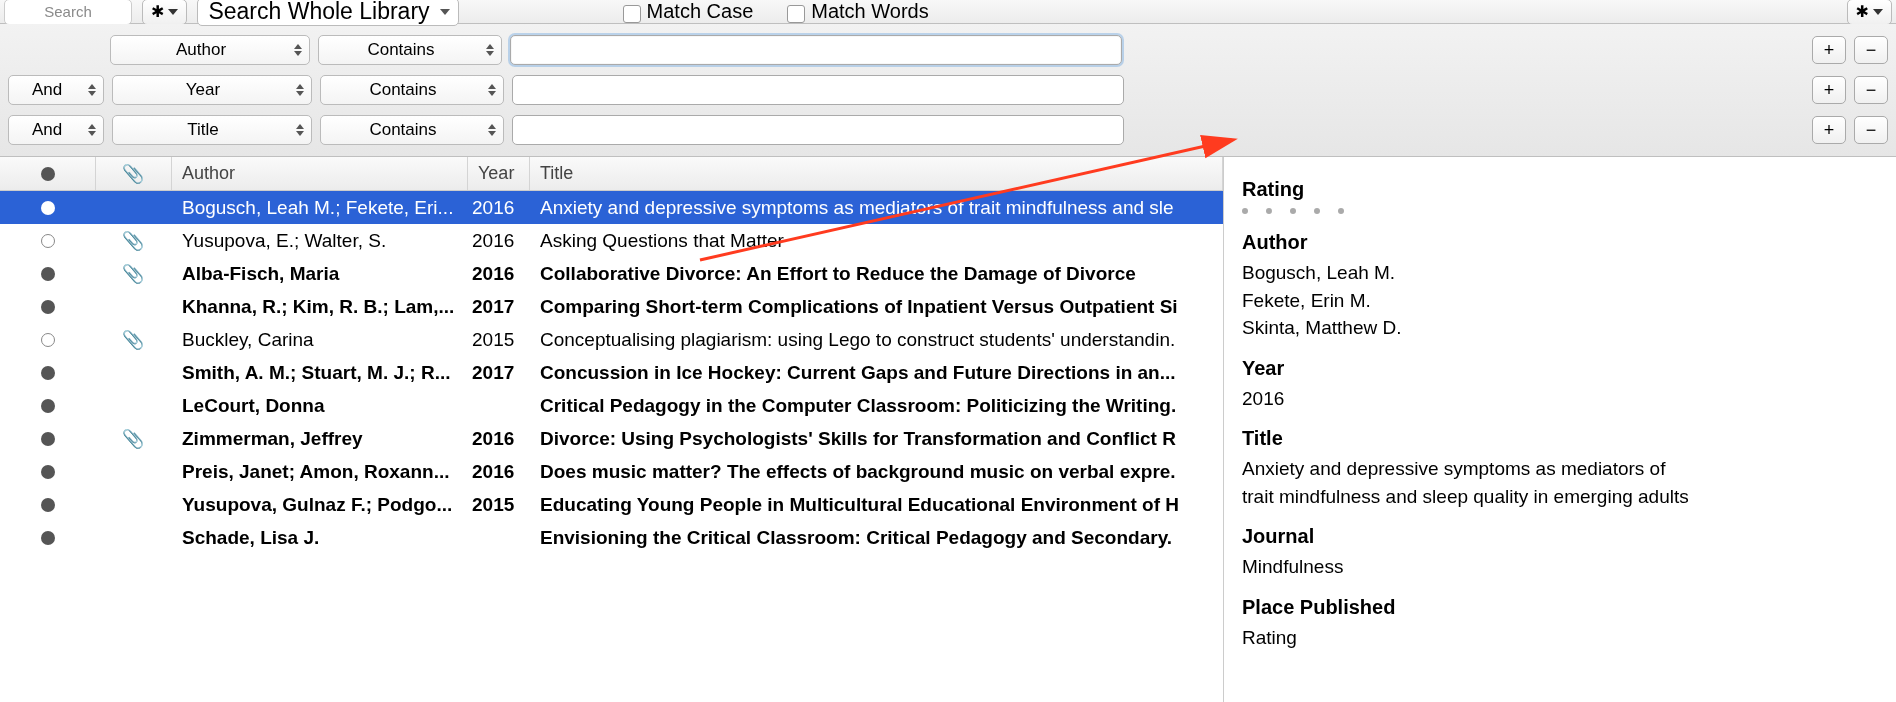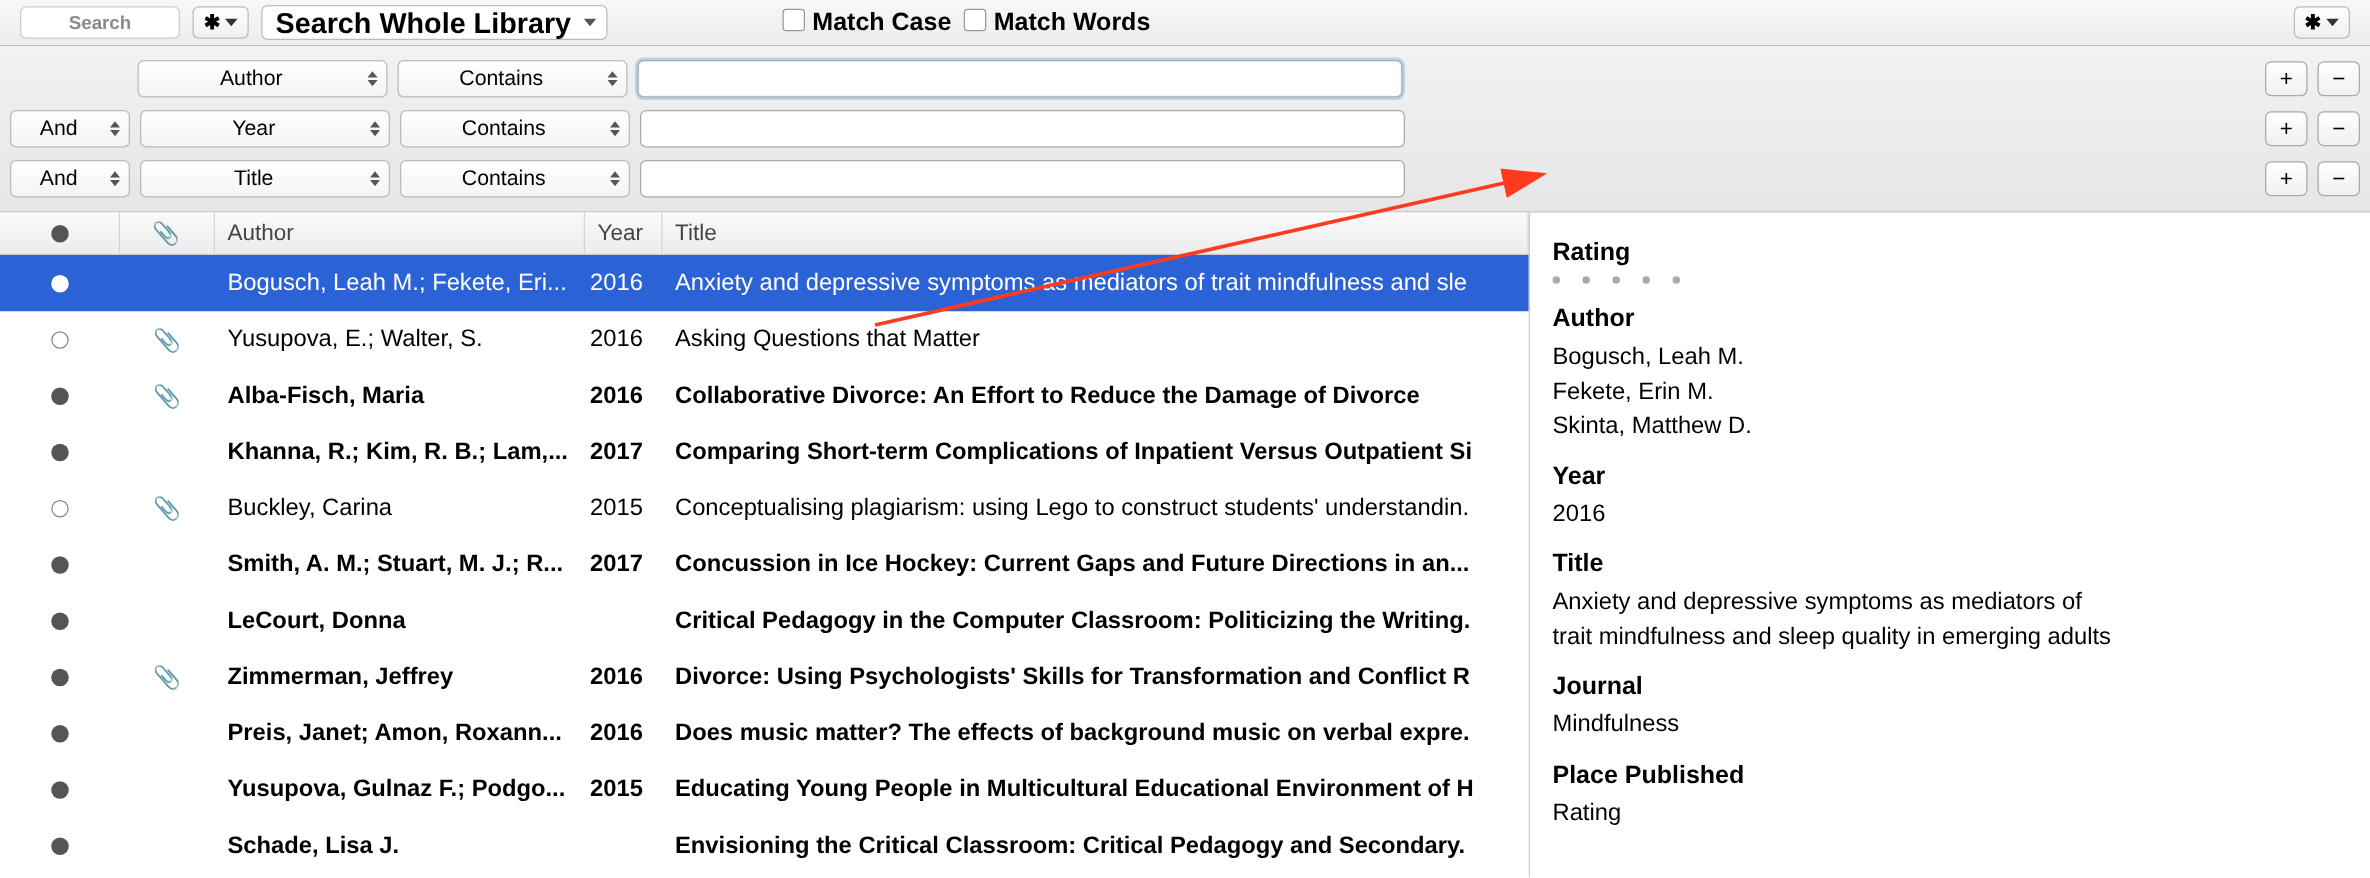--- a/index.html
+++ b/index.html
@@ -1,27 +1,27 @@
 <!DOCTYPE html>
 <html><head>
 <meta charset="utf-8">
 <style>
 * { margin: 0; padding: 0; box-sizing: border-box; font-family: "Helvetica Neue", Arial, sans-serif; }
 body { background: #fff; font-size: 17px; color: #000; overflow: hidden; }
 
 .app { display: flex; flex-direction: column; width: 1896px; height: 702px; position: relative; }
 
-.toolbar { height: 37px; background: linear-gradient(#f8f8f8, #ececec); border-bottom: 1px solid #bfbfbf; display: flex; align-items: center; padding: 0 16px; gap: 10px; font-weight: bold; }
+.toolbar { height: 24px; background: linear-gradient(#f8f8f8, #ececec); border-bottom: 1px solid #bfbfbf; display: flex; align-items: center; padding: 0 4px; gap: 10px; }
 .search-box { width: 128px; height: 26px; border: 1px solid #ccc; border-radius: 5px; padding: 2px 8px; background: #fff; color: #8a8a8a; text-align: center; font-size: 15px; display: flex; align-items: center; justify-content: center; }
 .gear-btn { height: 26px; padding: 2px 8px; border: 1px solid #bbb; border-radius: 5px; background: linear-gradient(#fff,#f0f0f0); display: flex; align-items: center; cursor: pointer; gap: 4px; }
 .gear-icon { font-size: 16px; }
 .chev-down { width: 0; height: 0; border-left: 5px solid transparent; border-right: 5px solid transparent; border-top: 6px solid #333; }
 .scope-select { height: 28px; border: 1px solid #bbb; border-radius: 5px; background: #fff; padding: 2px 28px 2px 10px; font-size: 23px; position: relative; display: flex; align-items: center; }
 .scope-select::after { content: ""; position: absolute; right: 8px; top: 50%; margin-top: -3px; border-left: 5px solid transparent; border-right: 5px solid transparent; border-top: 6px solid #555; }
-.chk { display: flex; align-items: flex-start; gap: 6px; font-size: 20px; }
+.chk { display: flex; align-items: flex-end; gap: 6px; font-size: 20px; margin-left: 24px; }
 .chkbox { width: 18px; height: 18px; border: 1px solid #999; border-radius: 3px; background: #fff; }
 .toolbar-spacer { flex: 1; }
 
 .advanced { background: linear-gradient(#f2f2f2,#e6e6e6); border-bottom: 1px solid #bfbfbf; padding: 6px 0 6px 0; }
 .adv-row { display: flex; align-items: center; height: 40px; padding: 0 8px; gap: 8px; }
 .combo { height: 30px; border: 1px solid #bbb; border-radius: 5px; background: linear-gradient(#fff,#f4f4f4); display: flex; align-items: center; position: relative; }
 .combo span { flex: 1; text-align: center; font-size: 17px; }
 .combo .updown { width: 18px; display: flex; flex-direction: column; align-items: center; justify-content: center; padding-right: 4px; }
 .updown::before { content: ""; border-left: 4px solid transparent; border-right: 4px solid transparent; border-bottom: 5px solid #555; margin-bottom: 2px; }
 .updown::after { content: ""; border-left: 4px solid transparent; border-right: 4px solid transparent; border-top: 5px solid #555; }
@@ -36,21 +36,21 @@
 .left { flex: 1; display: flex; flex-direction: column; min-width: 0; border-right: 1px solid #ccc; }
 .cols { height: 34px; background: linear-gradient(#fafafa,#ececec); border-bottom: 1px solid #ccc; display: flex; align-items: center; font-size: 18px; color: #444; }
 .col { border-right: 1px solid #d4d4d4; height: 100%; display: flex; align-items: center; padding-left: 10px; }
 .col.read { width: 96px; padding-left: 0; justify-content: center; }
 .col.attach { width: 76px; justify-content: center; padding-left: 0; }
 .col.author { width: 296px; }
 .col.year { width: 62px; }
 .col.title { flex: 1; }
 
 .rows { flex: 1; overflow: hidden; }
-.row { height: 45px; display: flex; align-items: center; font-size: 19px; border-bottom: 0; text-align: center; }
+.row { height: 33px; display: flex; align-items: center; font-size: 19px; border-bottom: 0; text-align: center; }
 .row .c { height: 100%; display: flex; align-items: center; }
 .row .c.read { width: 96px; justify-content: center; }
 .row .c.attach { width: 76px; justify-content: center; }
 .row .c.author { width: 296px; padding-left: 10px; white-space: nowrap; overflow: hidden; text-overflow: ellipsis; }
 .row .c.year { width: 62px; padding-left: 4px; }
 .row .c.title { flex: 1; padding-left: 10px; white-space: nowrap; overflow: hidden; text-overflow: ellipsis; }
 .row.sel { background: #2b62d6; color: #fff; }
 .row.bold { font-weight: 700; }
 
 .dot { width: 14px; height: 14px; border-radius: 50%; background: #555; }

